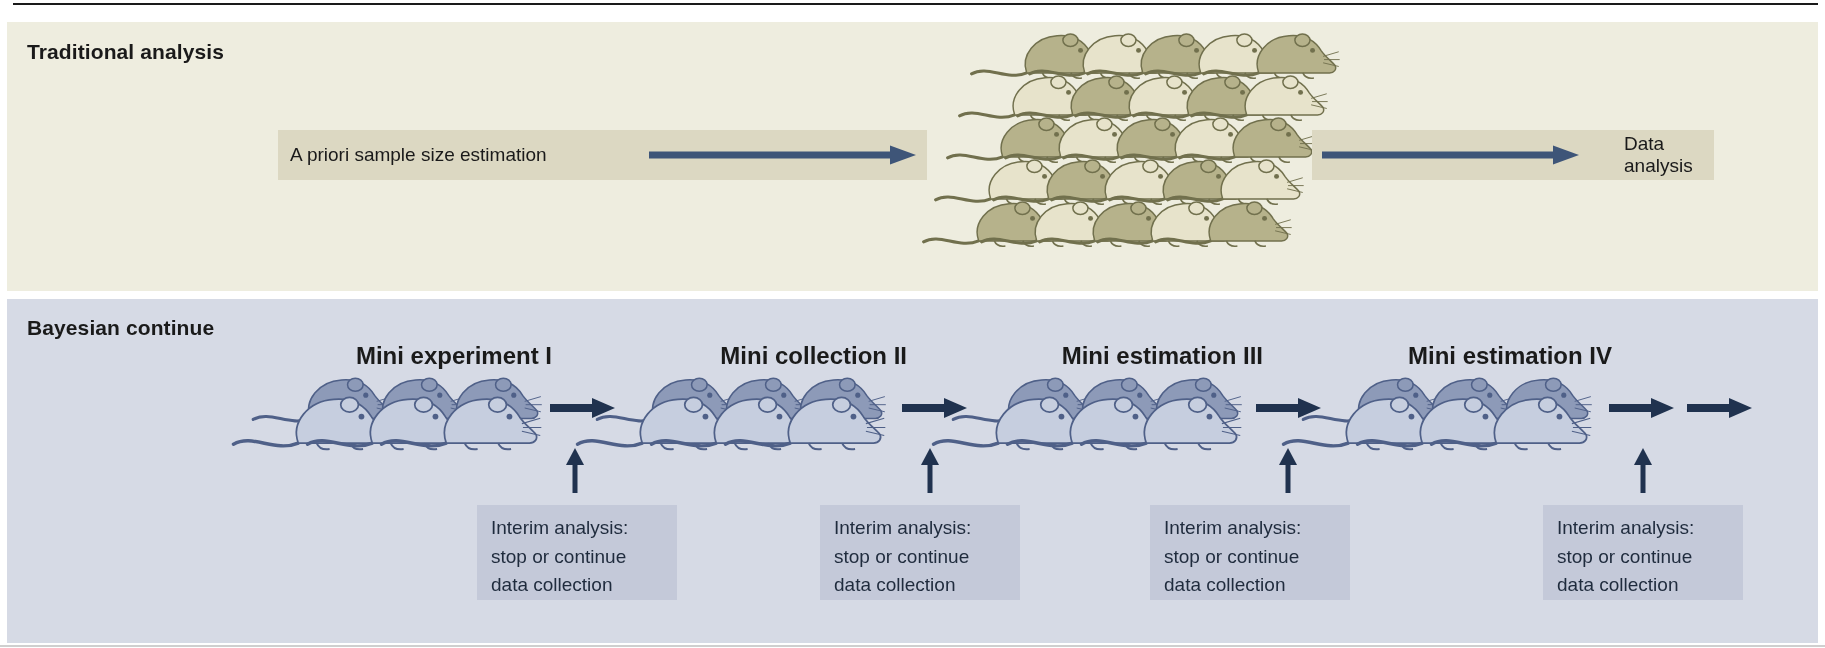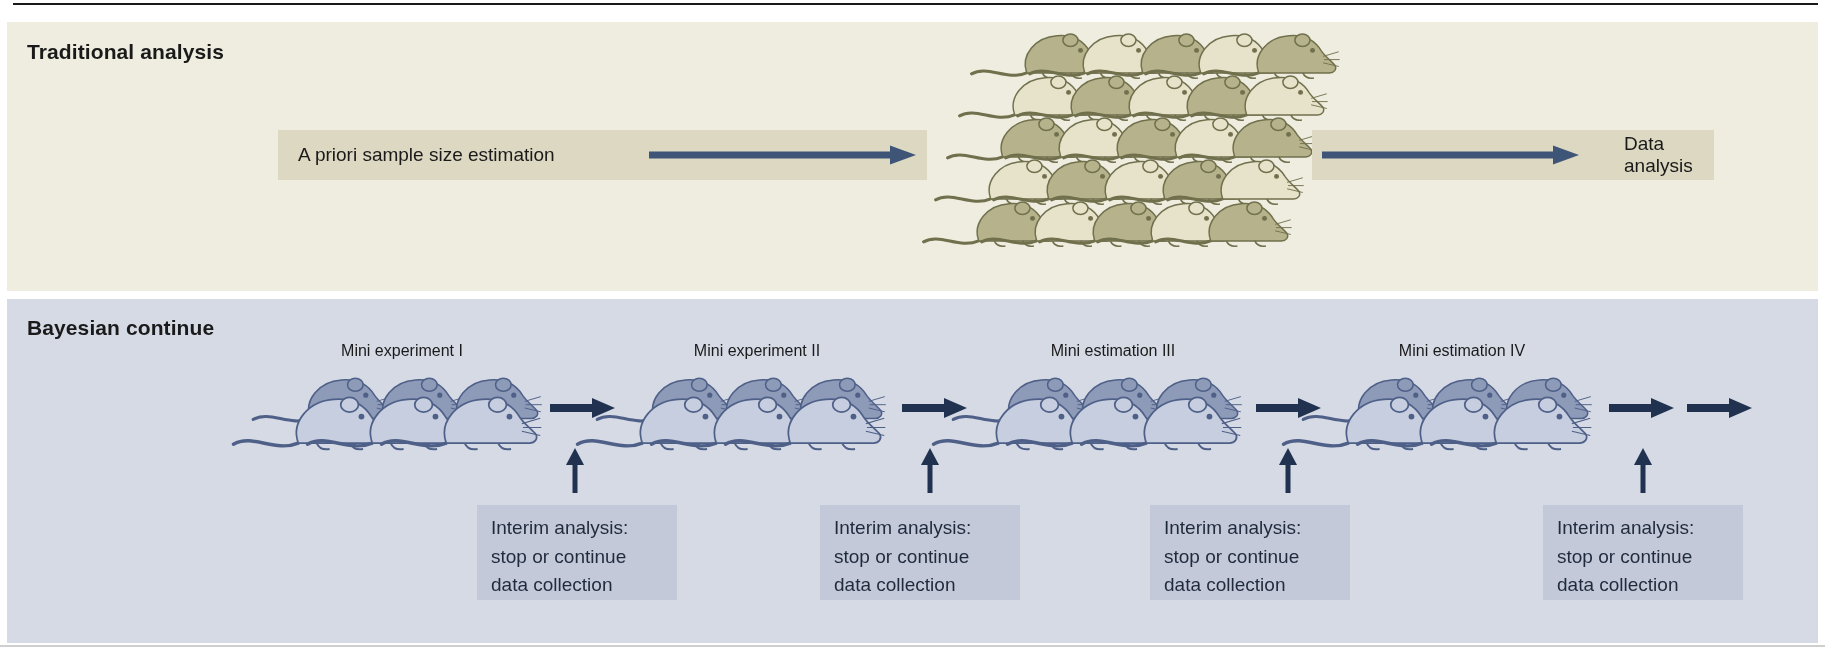--- a/index.html
+++ b/index.html
@@ -14,30 +14,30 @@
   .panel-trad-bg{left:7px;top:22px;width:1811px;height:269px;background:var(--traditional_panel_bg,#eeeddf);}
   .panel-bayes-bg{left:7px;top:299px;width:1811px;height:344px;background:var(--bayesian_panel_bg,#d6dae5);}
   .section-label{font-size:21px;font-weight:700;letter-spacing:.1px;}
   .lbl-trad{left:27px;top:40px;}
   .lbl-bayes{left:27px;top:316px;}
   .step-box{
     height:50px;background:var(--traditional_box_bg,#dcd8c2);
     display:flex;align-items:center;justify-content:space-between;
     font-size:19px;box-sizing:border-box;
   }
-  .box-apriori{left:278px;top:130px;width:649px;padding:0 10px 0 20px;}
+  .box-apriori{left:278px;top:130px;width:649px;padding:0 10px 0 12px;}
   .box-data{left:1312px;top:130px;width:402px;padding:0 7px 0 10px;gap:44px;}
   svg{overflow:visible;display:block;}
   .t-arrow line{stroke:var(--arrow_traditional,#3e5578);stroke-width:7;}
   .t-arrow polygon{fill:var(--arrow_traditional,#3e5578);}
   .b-arrow line{stroke:var(--arrow_bayesian,#20324f);stroke-width:8;}
   .b-arrow polygon{fill:var(--arrow_bayesian,#20324f);}
   .up-arrow line{stroke:var(--arrow_bayesian,#20324f);stroke-width:5;}
   .up-arrow polygon{fill:var(--arrow_bayesian,#20324f);}
-  .mini-label{width:300px;text-align:center;font-size:16px;font-weight:400;top:342px;}
+  .mini-label{width:300px;text-align:right;font-size:24px;font-weight:700;top:342px;}
   .interim{
     width:200px;height:95px;top:505px;background:var(--interim_box_bg,#c4c9d9);
     box-sizing:border-box;padding:9px 8px 8px 14px;
     font-size:19px;line-height:28.5px;color:var(--interim_text,#1f2b3d);
   }
   .h-arrow{top:396px;}
   .v-arrow{top:447px;}
 </style>
 </head>
 <body>
@@ -106,21 +106,21 @@
       </svg>
       <span>Data analysis</span>
     </div>
   </section>
 
   <section>
     <div class="abs panel-bayes-bg"></div>
     <div class="abs section-label lbl-bayes">Bayesian continue</div>
 
     <div class="abs mini-label" style="left:252px">Mini experiment I</div>
-    <div class="abs mini-label" style="left:607px">Mini experiment II</div>
+    <div class="abs mini-label" style="left:607px">Mini collection II</div>
     <div class="abs mini-label" style="left:963px">Mini estimation III</div>
     <div class="abs mini-label" style="left:1312px">Mini estimation IV</div>
 
     <svg class="abs mice-group" style="left:243px;top:370px" width="300" height="100" viewBox="0 0 300 100">
         <use href="#mouse" transform="translate(52 0) scale(0.95)" style="--mf: #8d9ab8; --ms: #4f6088;"></use>
         <use href="#mouse" transform="translate(126 0) scale(0.95)" style="--mf: #8d9ab8; --ms: #4f6088;"></use>
         <use href="#mouse" transform="translate(200 0) scale(0.95)" style="--mf: #8d9ab8; --ms: #4f6088;"></use>
         <use href="#mouse" transform="translate(38 18) scale(1.08)" style="--mf: #c6cedf; --ms: #4f6088;"></use>
         <use href="#mouse" transform="translate(112 18) scale(1.08)" style="--mf: #c6cedf; --ms: #4f6088;"></use>
         <use href="#mouse" transform="translate(186 18) scale(1.08)" style="--mf: #c6cedf; --ms: #4f6088;"></use>

